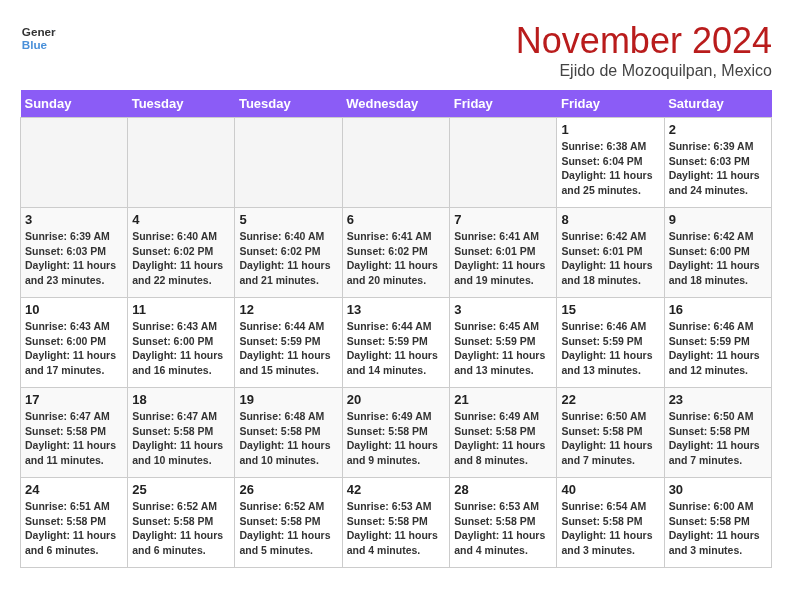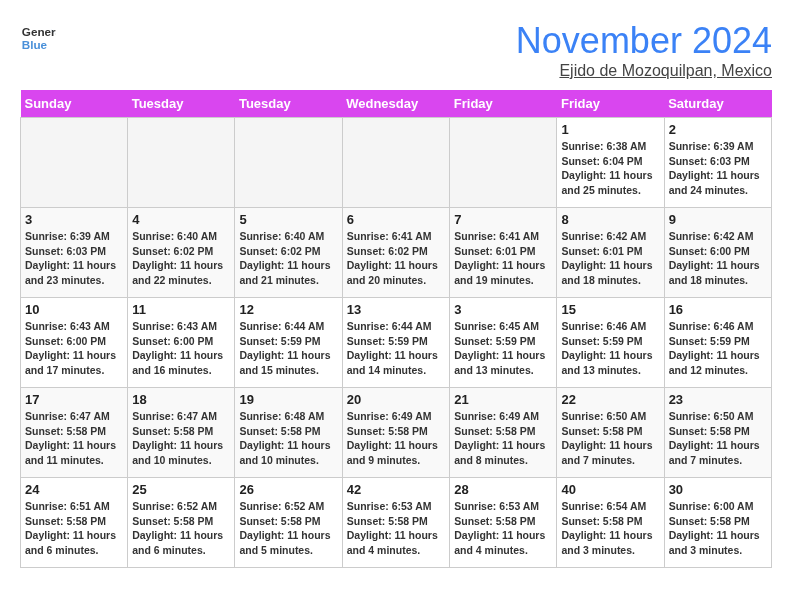--- a/index.html
+++ b/index.html
@@ -24,34 +24,33 @@
     .logo-icon {
       width: 36px;
       height: 36px;
     }
     .title-block {
       text-align: right;
     }
     .month-title {
       font-size: 36px;
       font-weight: normal;
-      color: #3b82f6;
+      color: #b91c1c;
     }
     .location-title {
       font-size: 16px;
       color: #444;
-      text-decoration: underline;
     }
     table {
       width: 100%;
       border-collapse: collapse;
       font-size: 11px;
     }
     thead th {
-      background-color: #d946ef;
+      background-color: #8b5cf6;
       color: #fff;
       padding: 6px 4px;
       text-align: left;
       font-size: 13px;
       font-weight: bold;
     }
     td {
       border: 1px solid #ccc;
       vertical-align: top;
       padding: 4px 4px;

